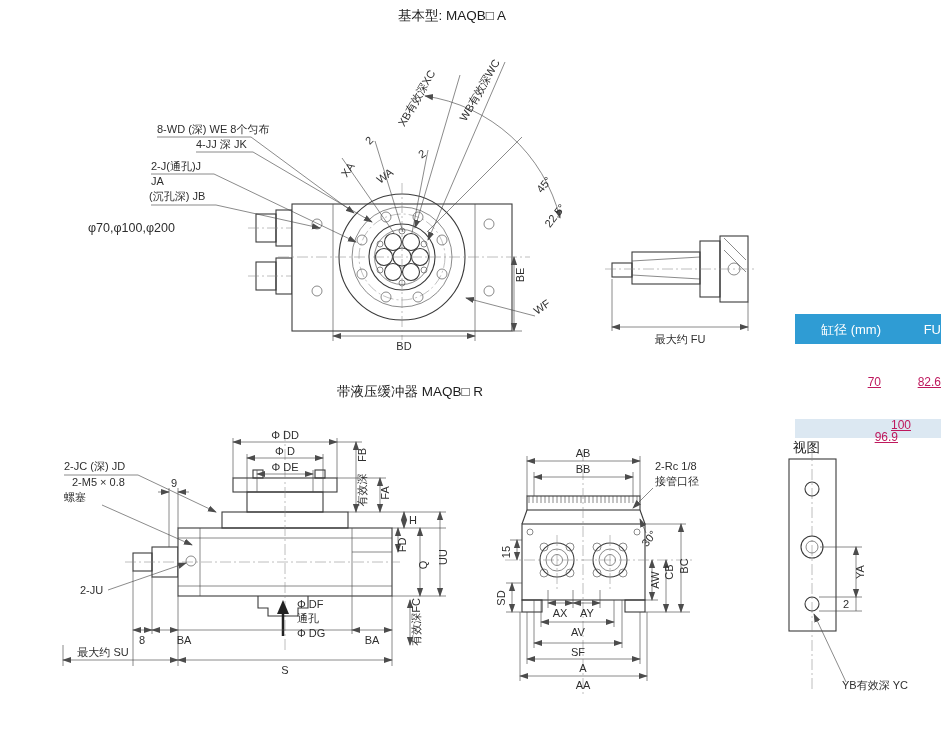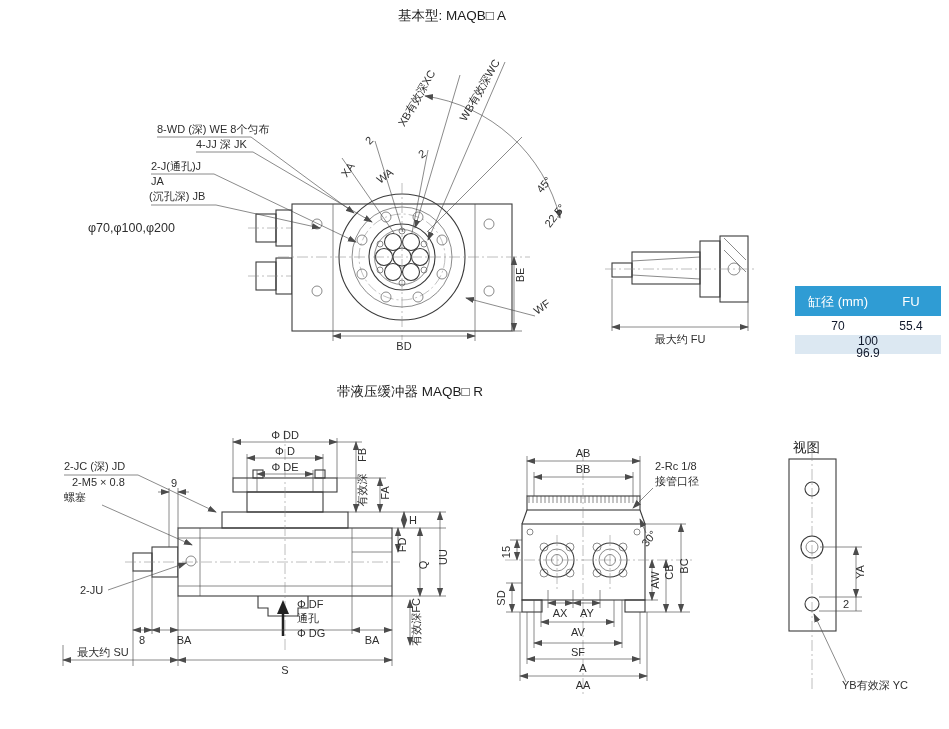--- a/index.html
+++ b/index.html
@@ -19,23 +19,23 @@
   .bold-arrow { fill:#222; }
 
   text.t  { font-size:11px; fill:#2e2e2e; }
   text.ts { font-size:12.5px; fill:#2e2e2e; }
   text.tt { font-size:13.5px; fill:#1d1d1d; }
   text.tc { text-anchor:middle; }
   text.te { text-anchor:end; }
 
   
   .spec-table { position:absolute; left:795px; top:286px; width:146px; }
-  .spec-table .tr { display:flex; text-align:center; align-items:center; }
+  .spec-table .tr { display:flex; text-align:right; align-items:center;margin-top:28px; }
   .spec-table .th { background:#2f9cd4; color:#fff; height:30px; font-size:13px; }
-  .spec-table .tr:not(.th) { height:19px; font-size:12px; color:#0f172a; background:#fff; }
+  .spec-table .tr:not(.th) { height:19px; font-size:12px; color:#be185d; background:#fff;text-decoration:underline; }
   .spec-table .tr.alt { background:#dce8f2;flex-direction:column; }
   .spec-table .td { line-height:1; }
   .spec-table .c1 { width:86px; }
   .spec-table .c2 { width:60px; }
 </style>
 </head>
 <body>
 
 <div class="page">
 
@@ -369,21 +369,21 @@
   </g>
 </svg>
 
 <div class="spec-table">
   <div class="tr th">
     <div class="td c1">缸径 (mm)</div>
     <div class="td c2">FU</div>
   </div>
   <div class="tr">
     <div class="td c1">70</div>
-    <div class="td c2">55.4</div>
+    <div class="td c2">82.6</div>
   </div>
   <div class="tr alt">
     <div class="td c1">100</div>
     <div class="td c2">96.9</div>
   </div>
 </div>
 
 </div>
 
 </body></html>

